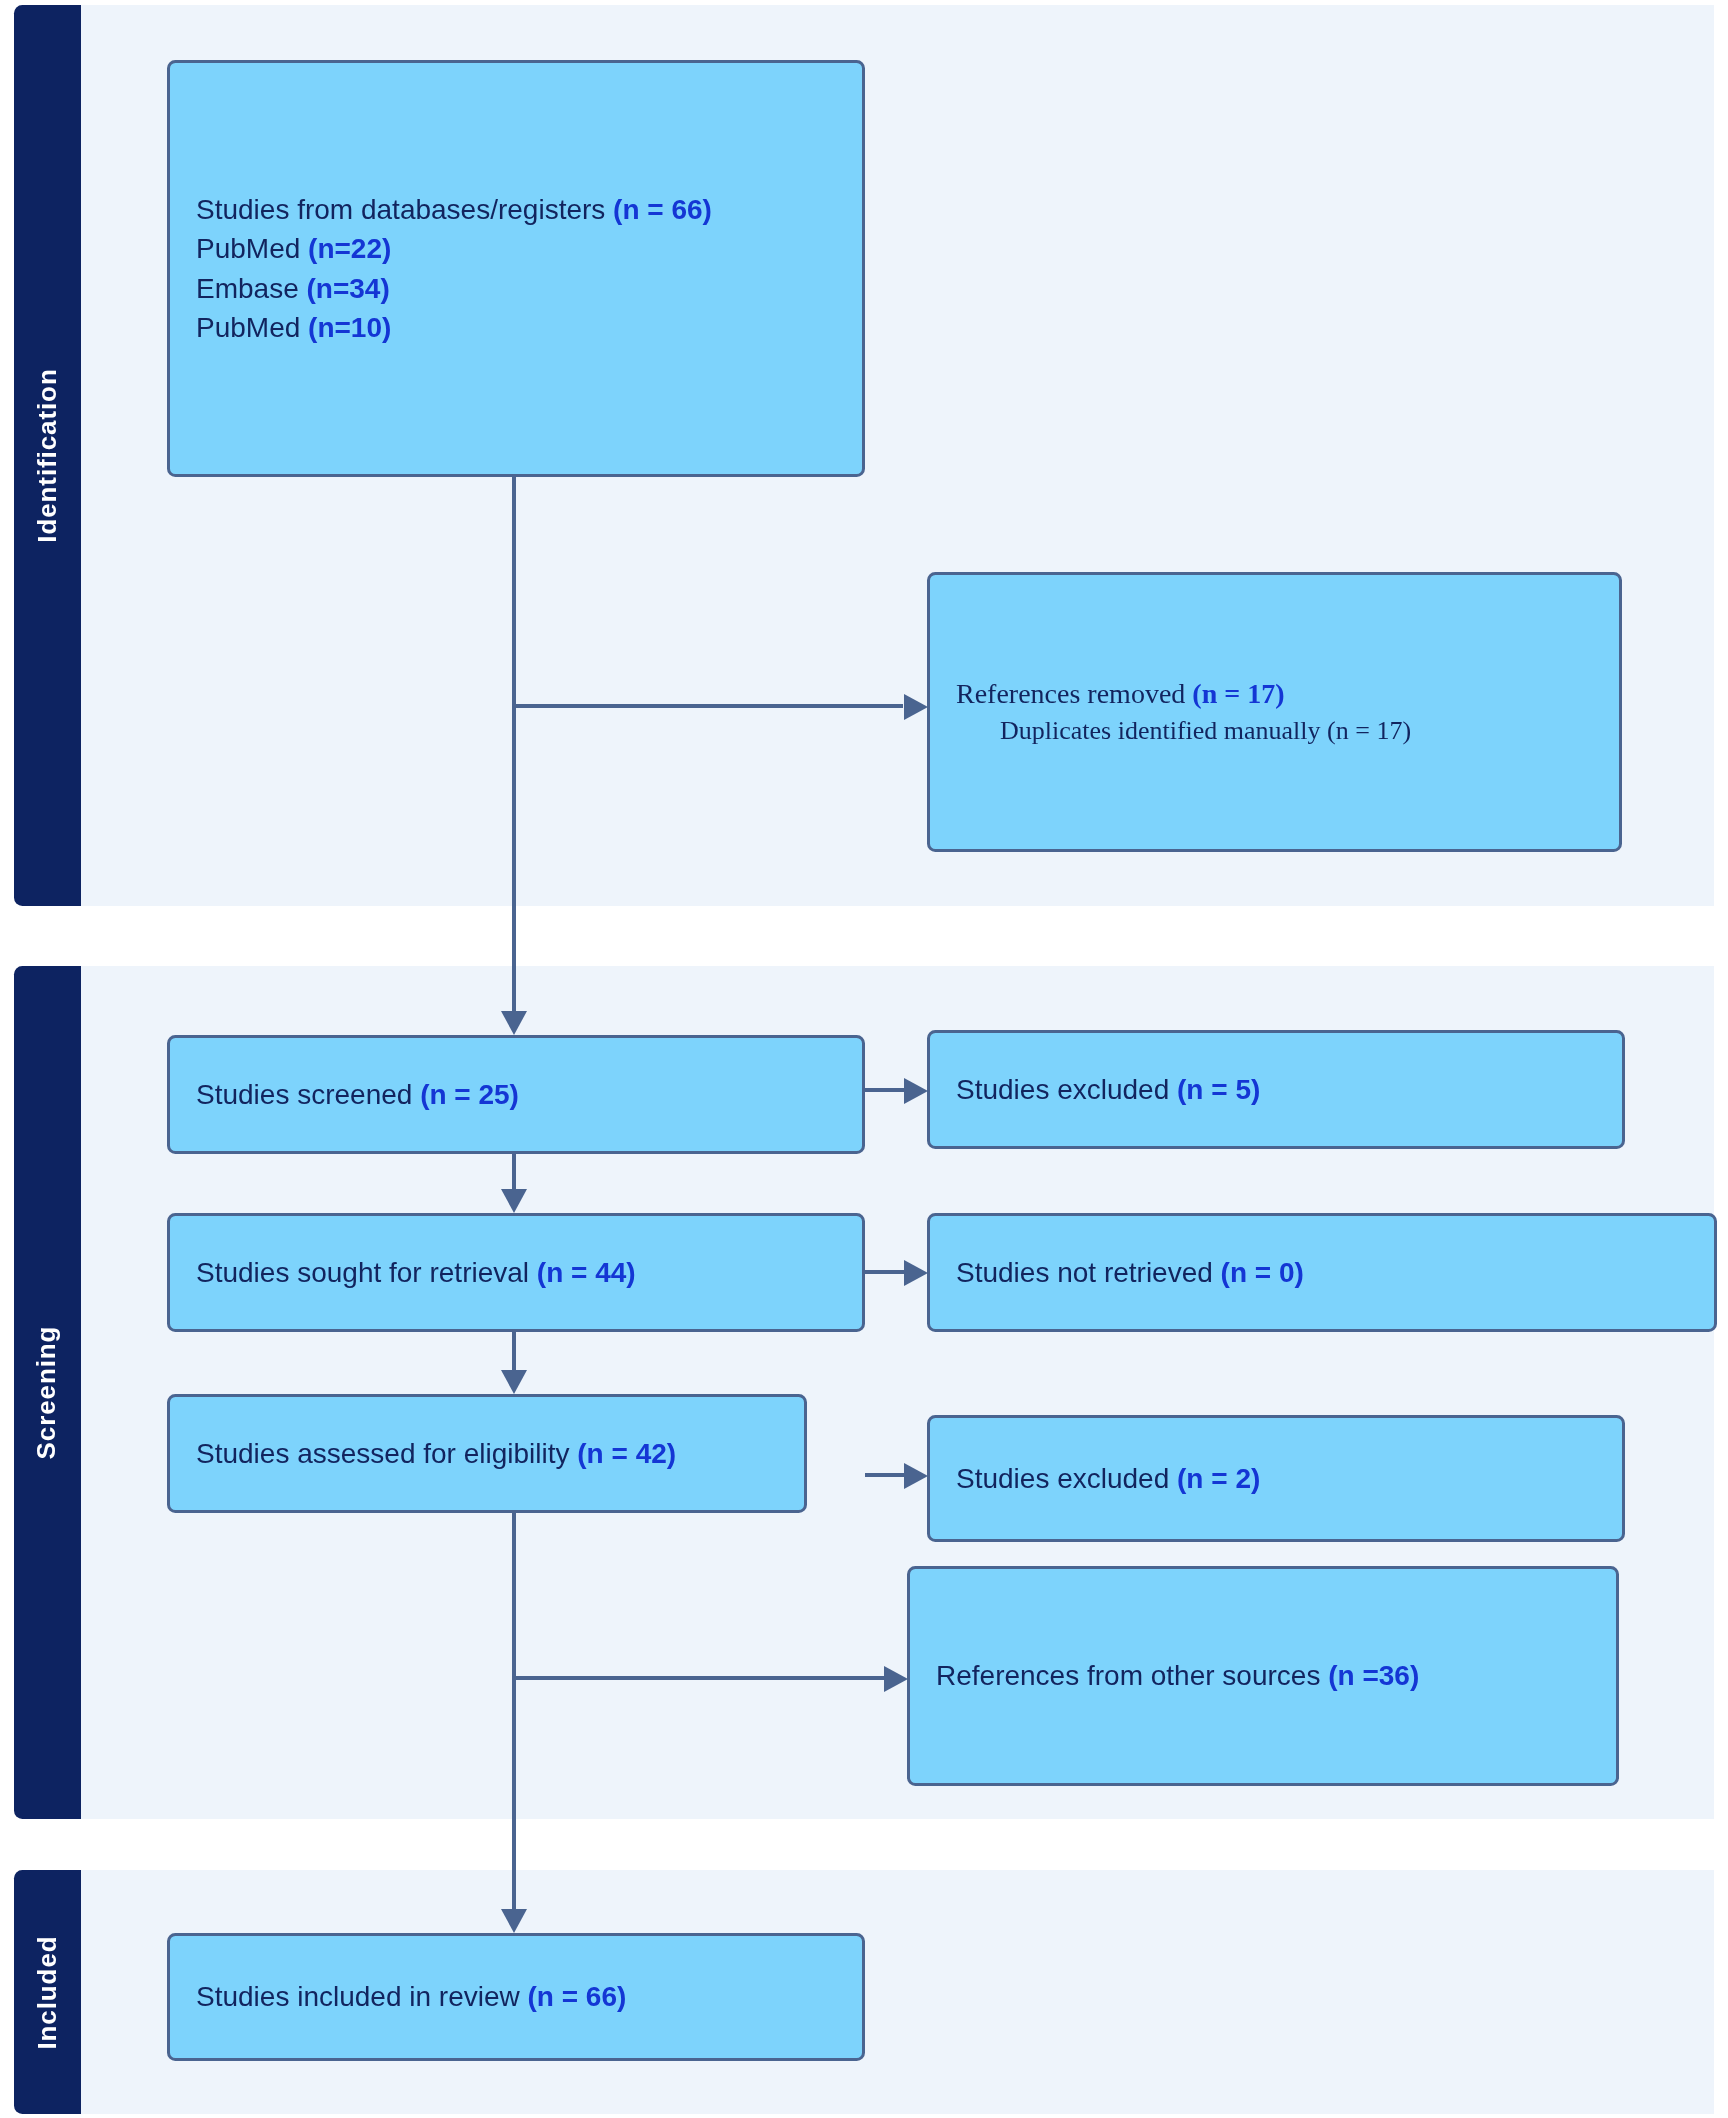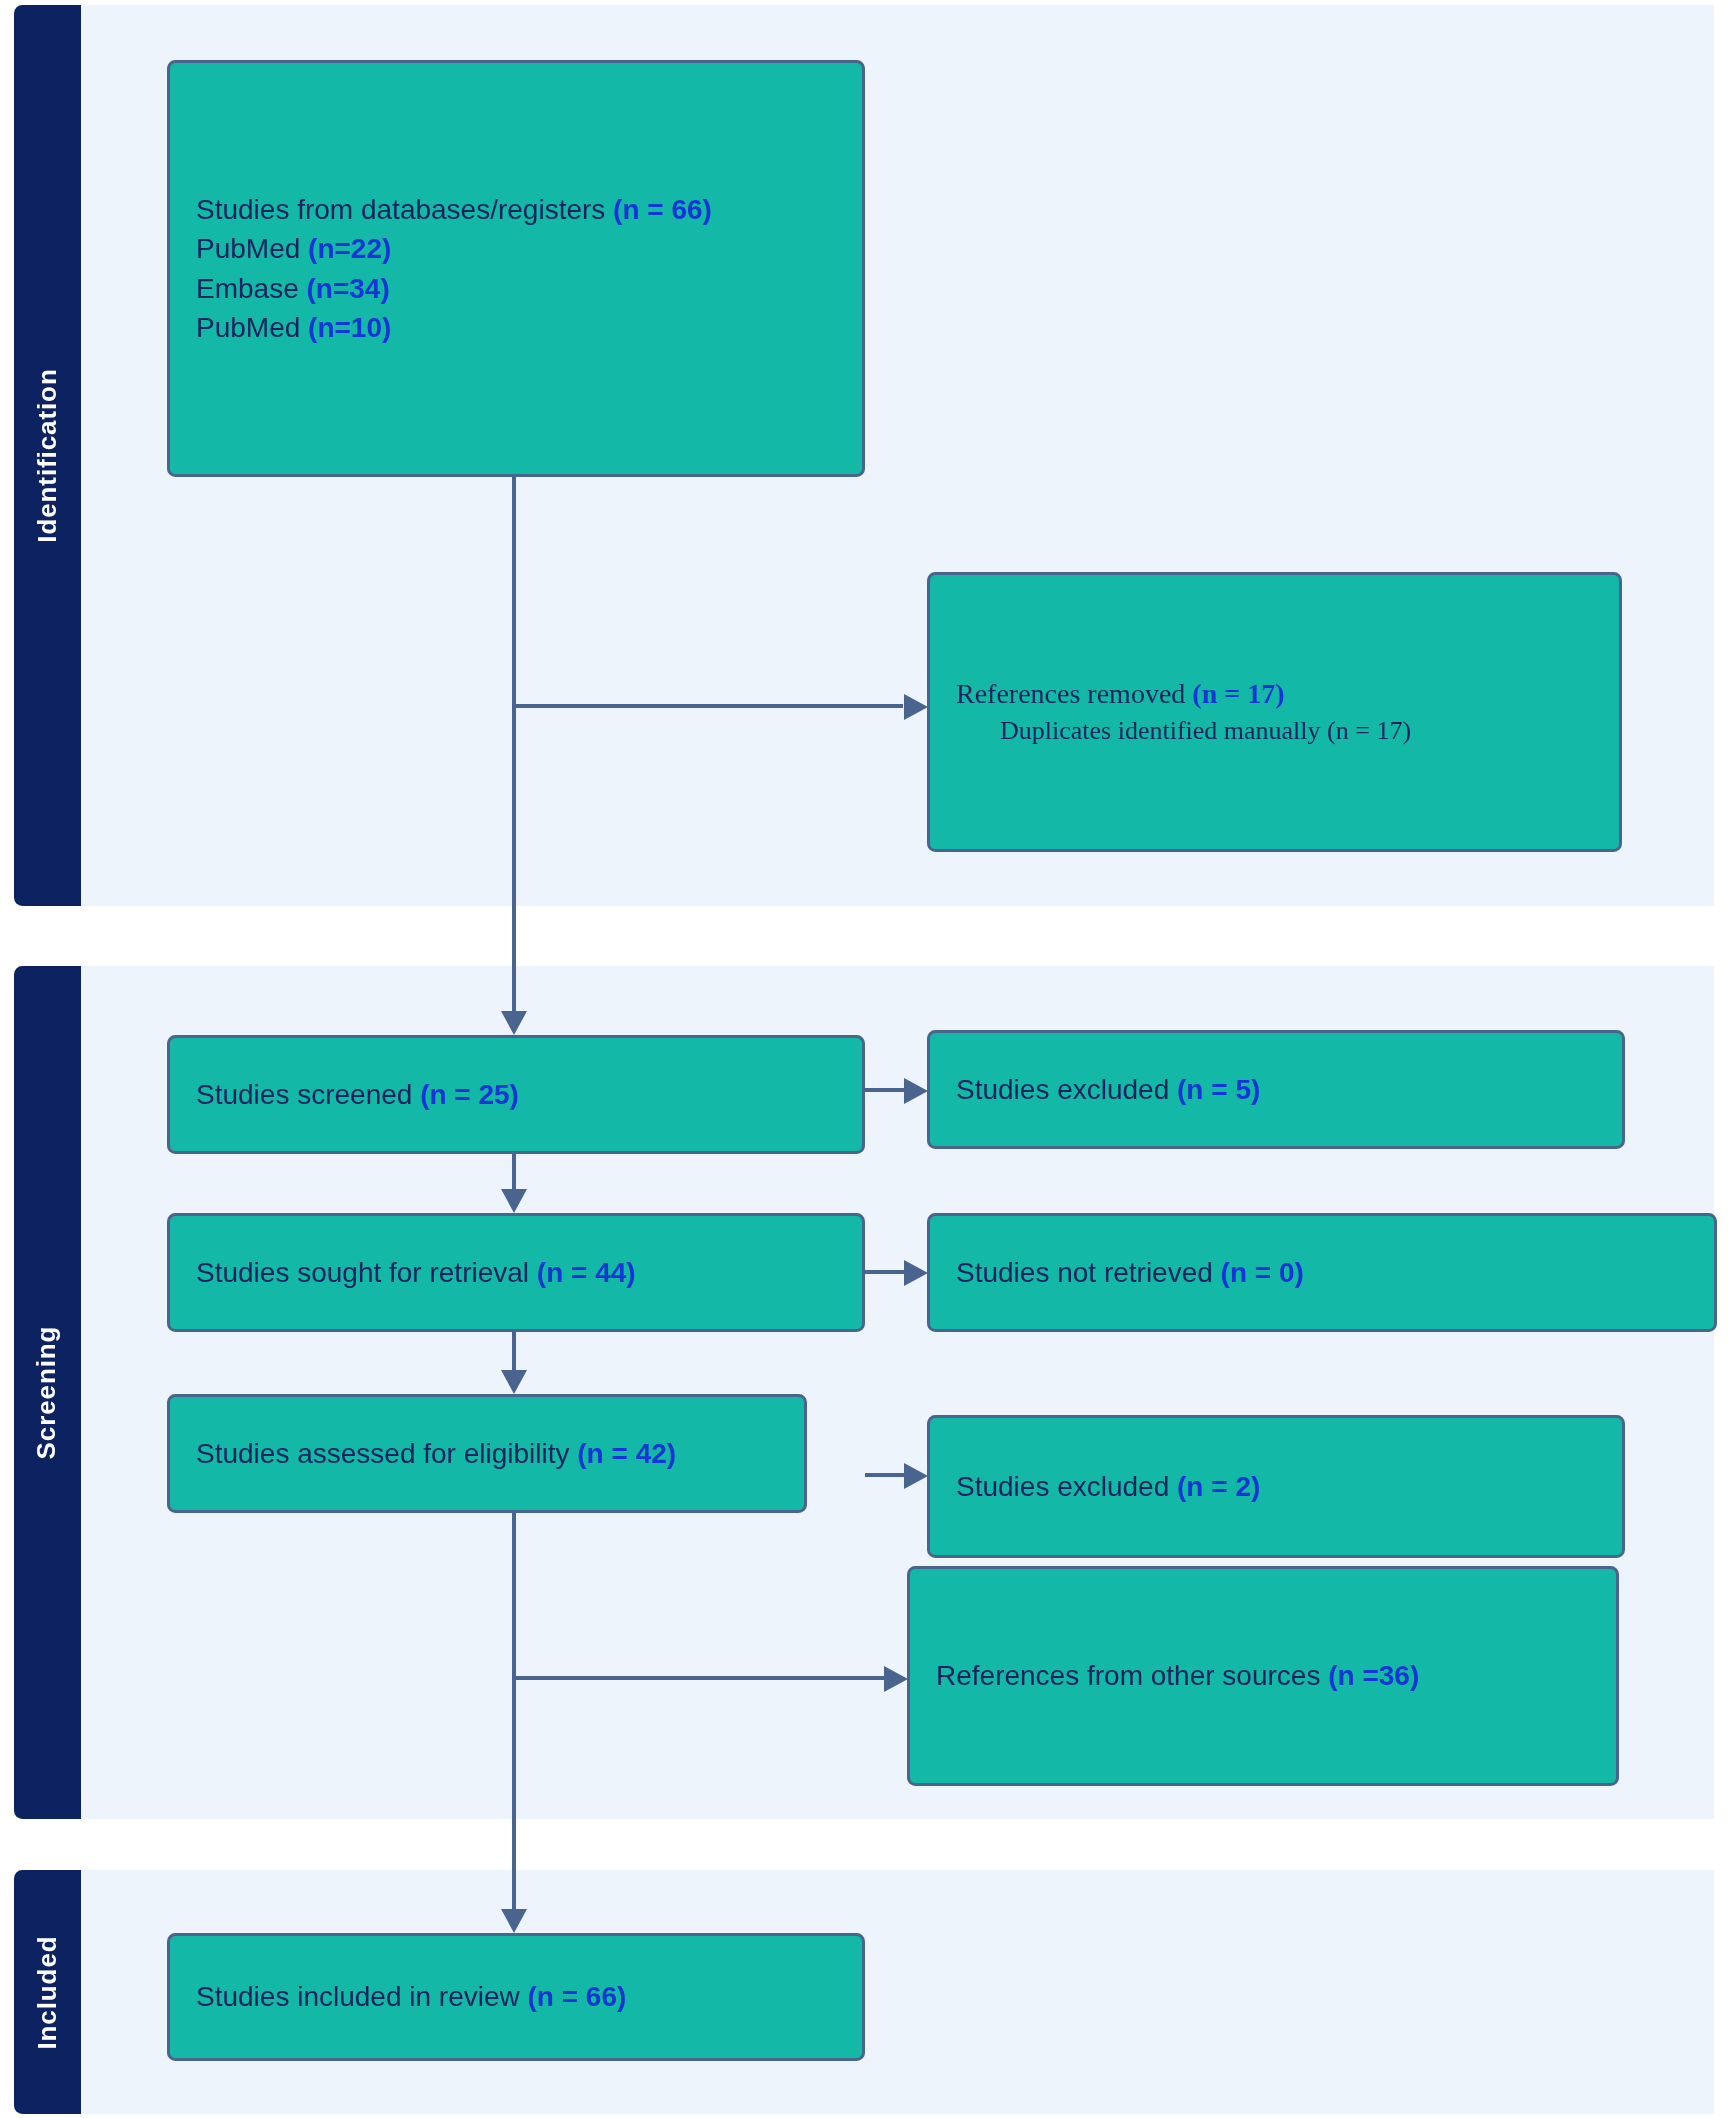--- a/index.html
+++ b/index.html
@@ -40,21 +40,21 @@
     font-weight: bold;
     font-size: 26px;
     letter-spacing: 0.9px;
     white-space: nowrap;
     transform: rotate(-90deg);
   }
 
   
   .flow-box {
     position: absolute;
-    background: #14b8a6;
+    background: #7dd3fc;
     border: 3.6px solid #4a6490;
     border-radius: 8.3px;
     box-sizing: border-box;
     display: flex;
     flex-direction: column;
     justify-content: center;
     padding: 0 26px;
   }
   .flow-box .line {
     color: #12245e;
@@ -136,21 +136,21 @@
   </div>
 
   <div class="flow-box" style="left:927px; top:1213px; width:790px; height:119px;">
     <div class="line"><span>Studies not retrieved </span><span class="nval">(n = 0)</span></div>
   </div>
 
   <div class="flow-box" style="left:167px; top:1394px; width:640px; height:119px;">
     <div class="line"><span>Studies assessed for eligibility </span><span class="nval">(n = 42)</span></div>
   </div>
 
-  <div class="flow-box" style="left:927px; top:1415px; width:698px; height:143px;">
+  <div class="flow-box" style="left:927px; top:1415px; width:698px; height:127px;">
     <div class="line"><span>Studies excluded </span><span class="nval">(n = 2)</span></div>
   </div>
 
   <div class="flow-box" style="left:907px; top:1566px; width:712px; height:220px;">
     <div class="line"><span>References from other sources </span><span class="nval">(n =36)</span></div>
   </div>
 
   <div class="stage-band" style="left:80px; top:1870px; width:1634px; height:244px;"></div>
   <div class="stage-bar" style="left:13.7px; top:1870px; width:67px; height:244px;">
     <span class="stage-label">Included</span>

